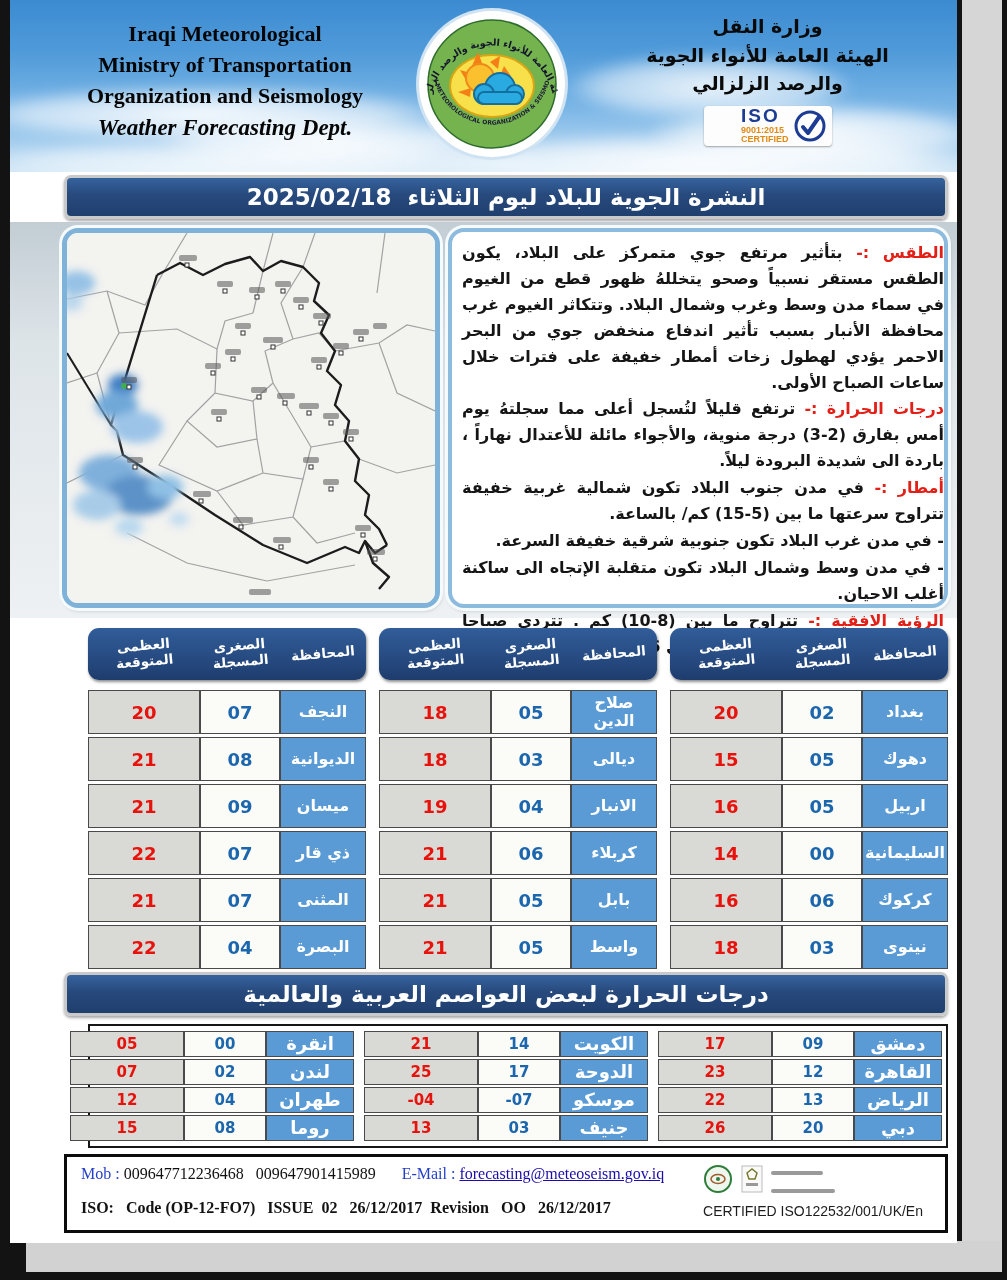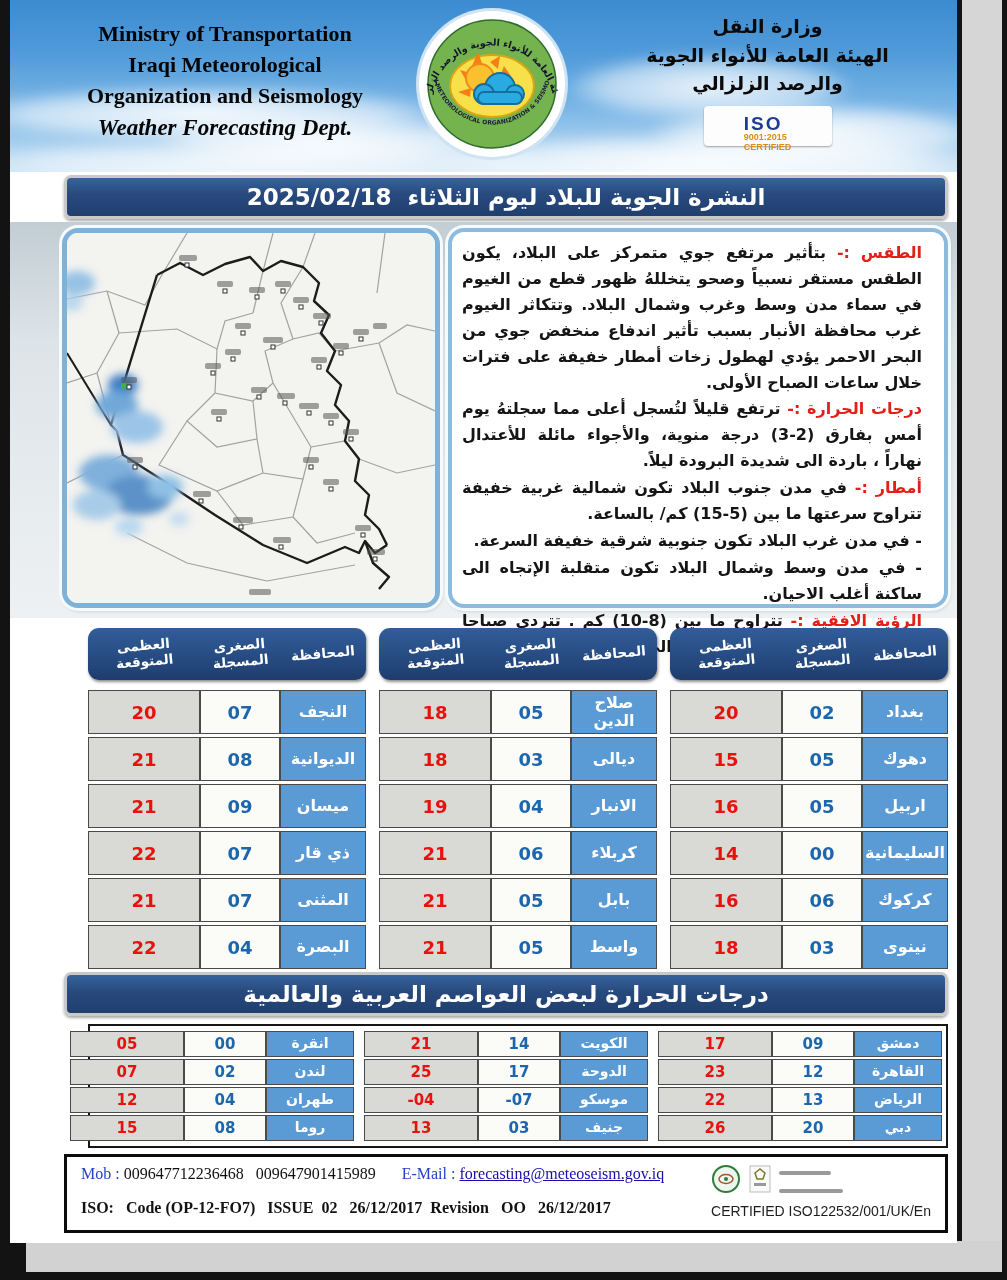--- a/index.html
+++ b/index.html
@@ -23,38 +23,38 @@
   .c6 { left:430px; top:135px; width:530px; height:55px; }
 
   .hdr-en { position:relative; z-index:2; width:402px; padding:18px 0 0 28px; text-align:center;
     font-family:"Liberation Serif", serif; font-weight:bold; font-size:22px; line-height:1.42; color:#050505; }
   .hdr-en .dept { font-style:italic; font-size:23px; }
   .hdr-logo { position:relative; z-index:2; width:166px; margin-top:4px; }
   .hdr-ar { position:relative; z-index:2; flex:1; padding-top:12px; text-align:center; direction:rtl;
     font-weight:bold; font-size:19px; line-height:1.5; color:#0a0a0a; }
   .hdr-ar .dept { font-style:italic; font-size:20px; margin-top:2px; }
   .iso-badge { margin:8px auto 0; width:128px; height:40px; background:#fdfdfd; border-radius:4px;
-    display:flex; align-items:center; gap:5px; padding:3px 6px; box-shadow:0 1px 2px rgba(0,0,0,.35);flex-direction:column; }
+    display:flex; align-items:center; gap:5px; padding:3px 6px; box-shadow:0 1px 2px rgba(0,0,0,.35); }
   .iso-badge .txt { text-align:left; line-height:1.05; }
   .iso-big { font-size:19px; font-weight:bold; color:#1d3d94; letter-spacing:2px; font-family:"Liberation Sans",sans-serif; }
   .iso-small { font-size:9px; font-weight:bold; color:#e08a13; font-family:"Liberation Sans",sans-serif; }
 
   
   .banner { margin:3px 9px 3px 54px; height:44px; border:3px solid #c9c9c9; border-radius:7px;
     background:linear-gradient(180deg,#36639e 0%,#27497c 45%,#1f3f6e 100%);
     color:#fff; font-weight:bold; font-size:23px; display:flex; align-items:center; justify-content:center;
     direction:rtl; box-shadow:0 2px 3px rgba(0,0,0,.35); white-space:pre-wrap; }
 
   
   .content-row { display:flex; gap:8px; padding:6px 9px 10px 52px;
     background:linear-gradient(180deg,#c2cdd4 0%,#dde4e8 30%,#eef1f3 100%); }
   .map-panel { width:378px; height:380px; border:5px solid #7fb2d9; border-radius:16px; background:#f4f4f2;
     overflow:hidden; box-shadow:0 0 0 3px #f5fafd, 1px 2px 4px rgba(0,0,0,.3); flex:none; }
   .text-panel { flex:1; height:380px; border:4px solid #8cbbde; border-radius:16px; background:#fff;
-    box-shadow:0 0 0 3px #f5fafd, 1px 2px 4px rgba(0,0,0,.3); padding:8px 22px 6px 10px;
+    box-shadow:0 0 0 3px #f5fafd, 1px 2px 4px rgba(0,0,0,.3); padding:8px 0 6px 10px;
     direction:rtl; text-align:justify; font-size:16px; font-weight:bold; line-height:1.62; color:#151515; }
   .text-panel .lbl { color:#e32017; }
   .text-panel .sect { margin-bottom:1px; }
 
   
   .tables-row { display:flex; direction:rtl; gap:13px; padding:10px 9px 0 78px; background:#fff; }
   .tgroup { width:278px; flex:none; }
   .pill { direction:rtl; display:grid; grid-template-columns:86px 80px 112px; height:52px;
     background:linear-gradient(180deg,#315d99 0%,#24477c 70%,#1e3c6c 100%);
     border-radius:11px; color:#fff; font-size:13.5px; font-weight:bold; align-items:center;
@@ -67,31 +67,31 @@
   td.cell-min  { background:#fbfbf8; color:#1b66ad; font-size:18px; }
   td.cell-max  { background:#d9d9d5; color:#e8120c; font-size:18px; }
 
   
   .banner2 { margin:0 9px 8px 54px; }
   .capitals-frame { margin:0 9px 0 78px; border:2px solid #161616; padding:3px 4px; background:#fff;
     display:flex; direction:rtl; gap:10px; }
   .capitals-frame .tgroup { width:284px; }
   table.capitals { width:284px; border-spacing:0 2px; }
   table.capitals td { height:26px; font-size:15px; }
-  table.capitals td.cell-name { font-size:14px; }
+  table.capitals td.cell-name { font-size:18px; }
 
   
   .footer { margin:6px 9px 0 54px; border:3px solid #0b0b0b; background:#fff; height:79px;
     position:relative; padding:8px 12px 0 14px; font-family:"Liberation Serif", serif; overflow:hidden; }
   .foot-line1 { display:flex; align-items:baseline; gap:26px; font-size:16px; font-weight:normal; }
   .blue-lbl { color:#2540c8; }
   .mob-nums { color:#101010; white-space:pre-wrap; }
   .email-link { color:#1a0dab; text-decoration:underline; }
   .iso-line { margin-top:16px; font-size:16px; font-weight:bold; color:#121212; white-space:pre-wrap; }
-  .cert-col { position:absolute; right:14px; top:4px; text-align:left; }
+  .cert-col { position:absolute; right:22px; top:4px; text-align:left; }
   .cert-logos { display:flex; gap:8px; align-items:center; justify-content:flex-start; }
   .cert-text { margin-top:6px; font-family:"Liberation Sans", sans-serif; font-size:14px; color:#1d1d1d; }
   .tiny-bar { display:inline-block; background:#9a9a9a; height:4px; border-radius:2px; }
 </style>
 </head>
 <body>
 
 <div class="viewport">
   <div class="right-strip"></div>
   <div class="bottom-strip"></div>
@@ -100,22 +100,22 @@
 
     <div class="header">
       <div class="cloud c1"></div>
       <div class="cloud c2"></div>
       <div class="cloud c3"></div>
       <div class="cloud c4"></div>
       <div class="cloud c5"></div>
       <div class="cloud c6"></div>
 
       <div class="hdr-en">
+        <div>Iraqi Meteorological</div>
         <div>Ministry of Transportation</div>
-        <div>Iraqi Meteorological</div>
         <div>Organization and Seismology</div>
         <div class="dept">Weather Forecasting Dept.</div>
       </div>
 
       <div class="hdr-logo">
         <svg width="160" height="160" viewBox="0 0 160 160">
           <circle cx="80" cy="80" r="76" fill="#cfe3f2"></circle>
           <circle cx="80" cy="80" r="73" fill="#ffffff"></circle>
           <circle cx="80" cy="80" r="64" fill="#74b34d" stroke="#2e6b2e" stroke-width="1.5"></circle>
           <ellipse cx="80" cy="82" rx="42" ry="31" fill="#f7e04a" stroke="#d9a514" stroke-width="2"></ellipse>

